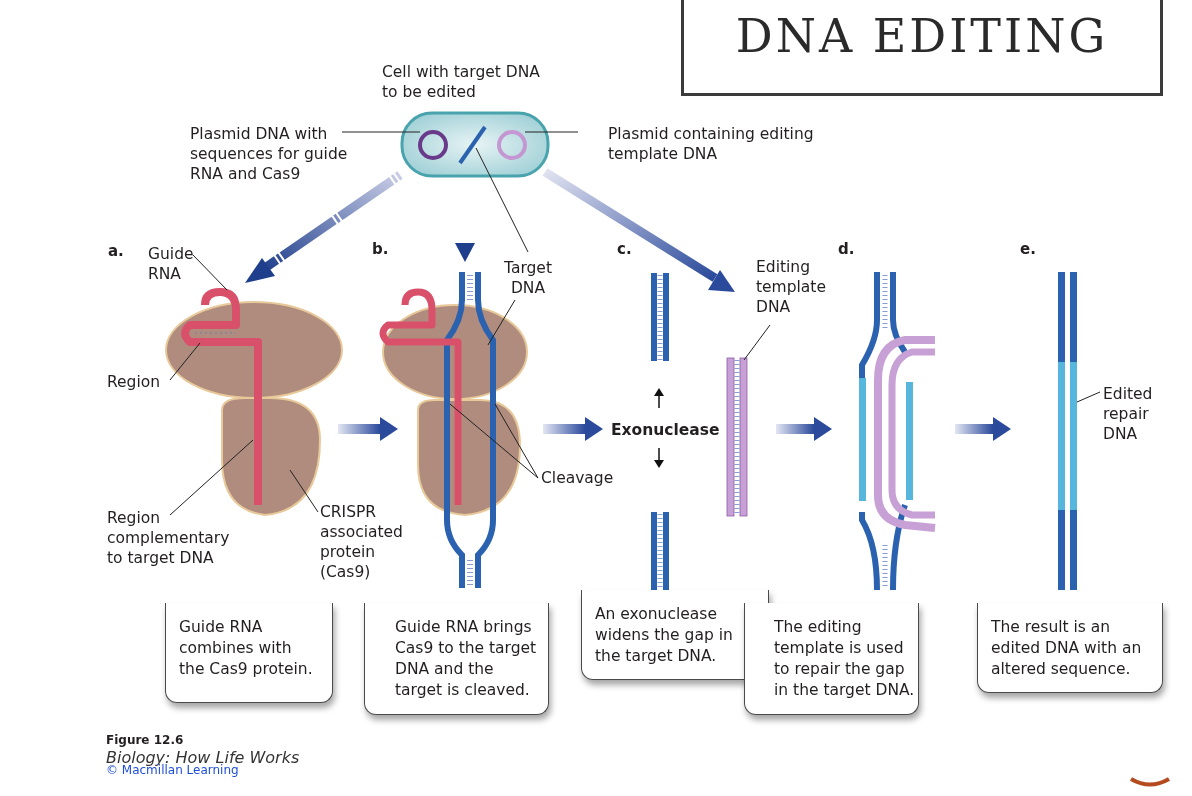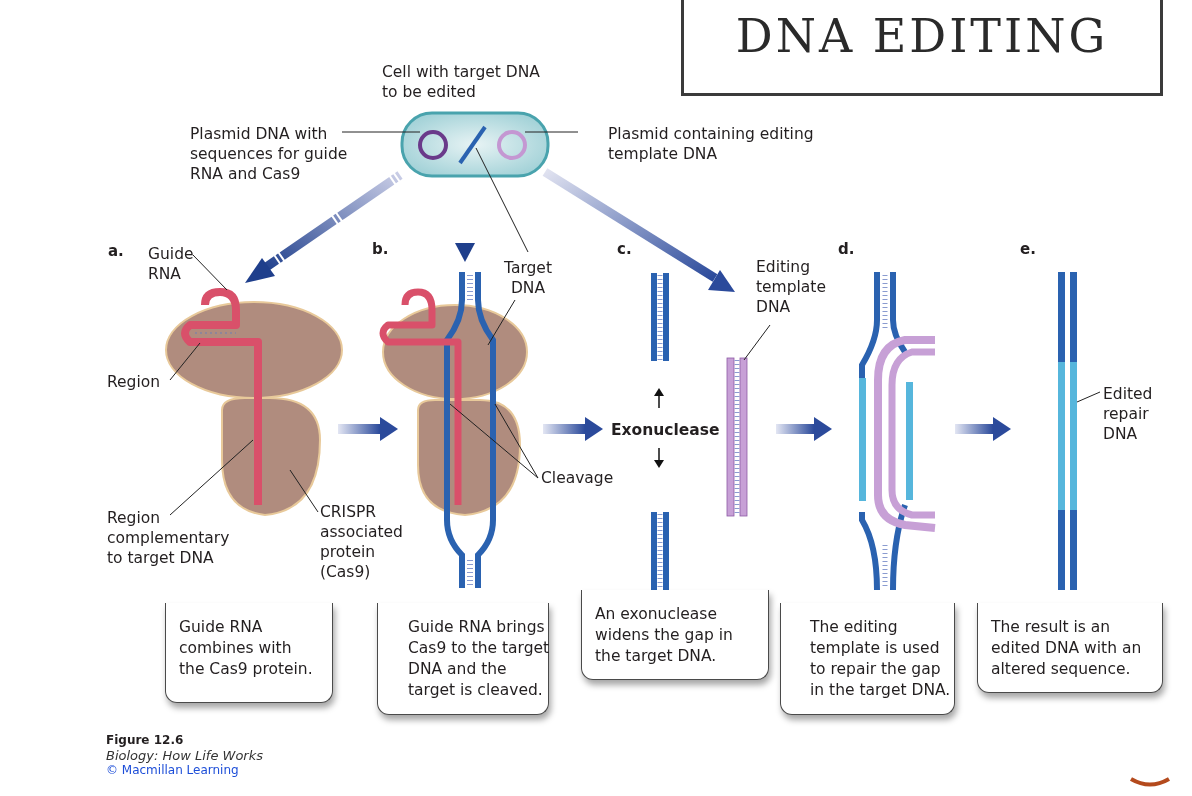--- a/index.html
+++ b/index.html
@@ -10,21 +10,21 @@
   .title-text { position: absolute; left: 0; right: 0; top: 10px; text-align: center;
                 font-family: "DejaVu Serif", "Liberation Serif", serif; font-size: 46px;
                 letter-spacing: 3px; color: #2a2a2a; }
   .lbl { position: absolute; font-size: 15.5px; line-height: 20px; color: #231f20; white-space: pre; }
   .panel-letter { position: absolute; font-weight: bold; font-size: 15px; color: #231f20; }
   .caption { position: absolute; background: #fff; border: 1.5px solid #4a4a4a; border-top: none;
              border-radius: 0 0 12px 12px; box-shadow: 2px 5px 6px rgba(0,0,0,0.35);
              font-size: 15.5px; line-height: 21px; padding: 14px 12px 10px 13px; box-sizing: border-box;
              white-space: pre; }
   .fig-num { position: absolute; left: 106px; top: 733px; font-weight: bold; font-size: 12px; }
-  .fig-book { position: absolute; left: 106px; top: 748px; font-style: italic; font-size: 13px; color: #333; }
+  .fig-book { position: absolute; left: 106px; top: 748px; font-style: italic; font-size: 16px; color: #333; }
   .fig-copy { position: absolute; left: 106px; top: 763px; font-size: 12px; color: #1d4ed8; }
   svg.diagram { position: absolute; left: 0; top: 0; }
 </style>
 </head>
 <body>
 
 <div class="title-box">
   <div class="title-text">DNA EDITING</div>
 </div>
 
@@ -188,28 +188,28 @@
 template
 DNA</div>
 
 <div class="lbl" style="left:1103px;top:384px;">Edited
 repair
 DNA</div>
 
 <div class="caption" style="left:165px;top:603px;width:168px;height:100px;">Guide RNA
 combines with
 the Cas9 protein.</div>
-<div class="caption" style="left:377px;top:603px;width:172px;height:112px;padding-left:30px;">Guide RNA brings
+<div class="caption" style="left:364px;top:603px;width:185px;height:112px;padding-left:30px;">Guide RNA brings
 Cas9 to the target
 DNA and the
 target is cleaved.</div>
 <div class="caption" style="left:581px;top:590px;width:188px;height:90px;">An exonuclease
 widens the gap in
 the target DNA.</div>
-<div class="caption" style="left:780px;top:603px;width:175px;height:112px;padding-left:29px;">The editing
+<div class="caption" style="left:744px;top:603px;width:175px;height:112px;padding-left:29px;">The editing
 template is used
 to repair the gap
 in the target DNA.</div>
 <div class="caption" style="left:977px;top:603px;width:186px;height:90px;">The result is an
 edited DNA with an
 altered sequence.</div>
 
 <div class="fig-num">Figure 12.6</div>
 <div class="fig-book">Biology: How Life Works</div>
 <div class="fig-copy">© Macmillan Learning</div>

